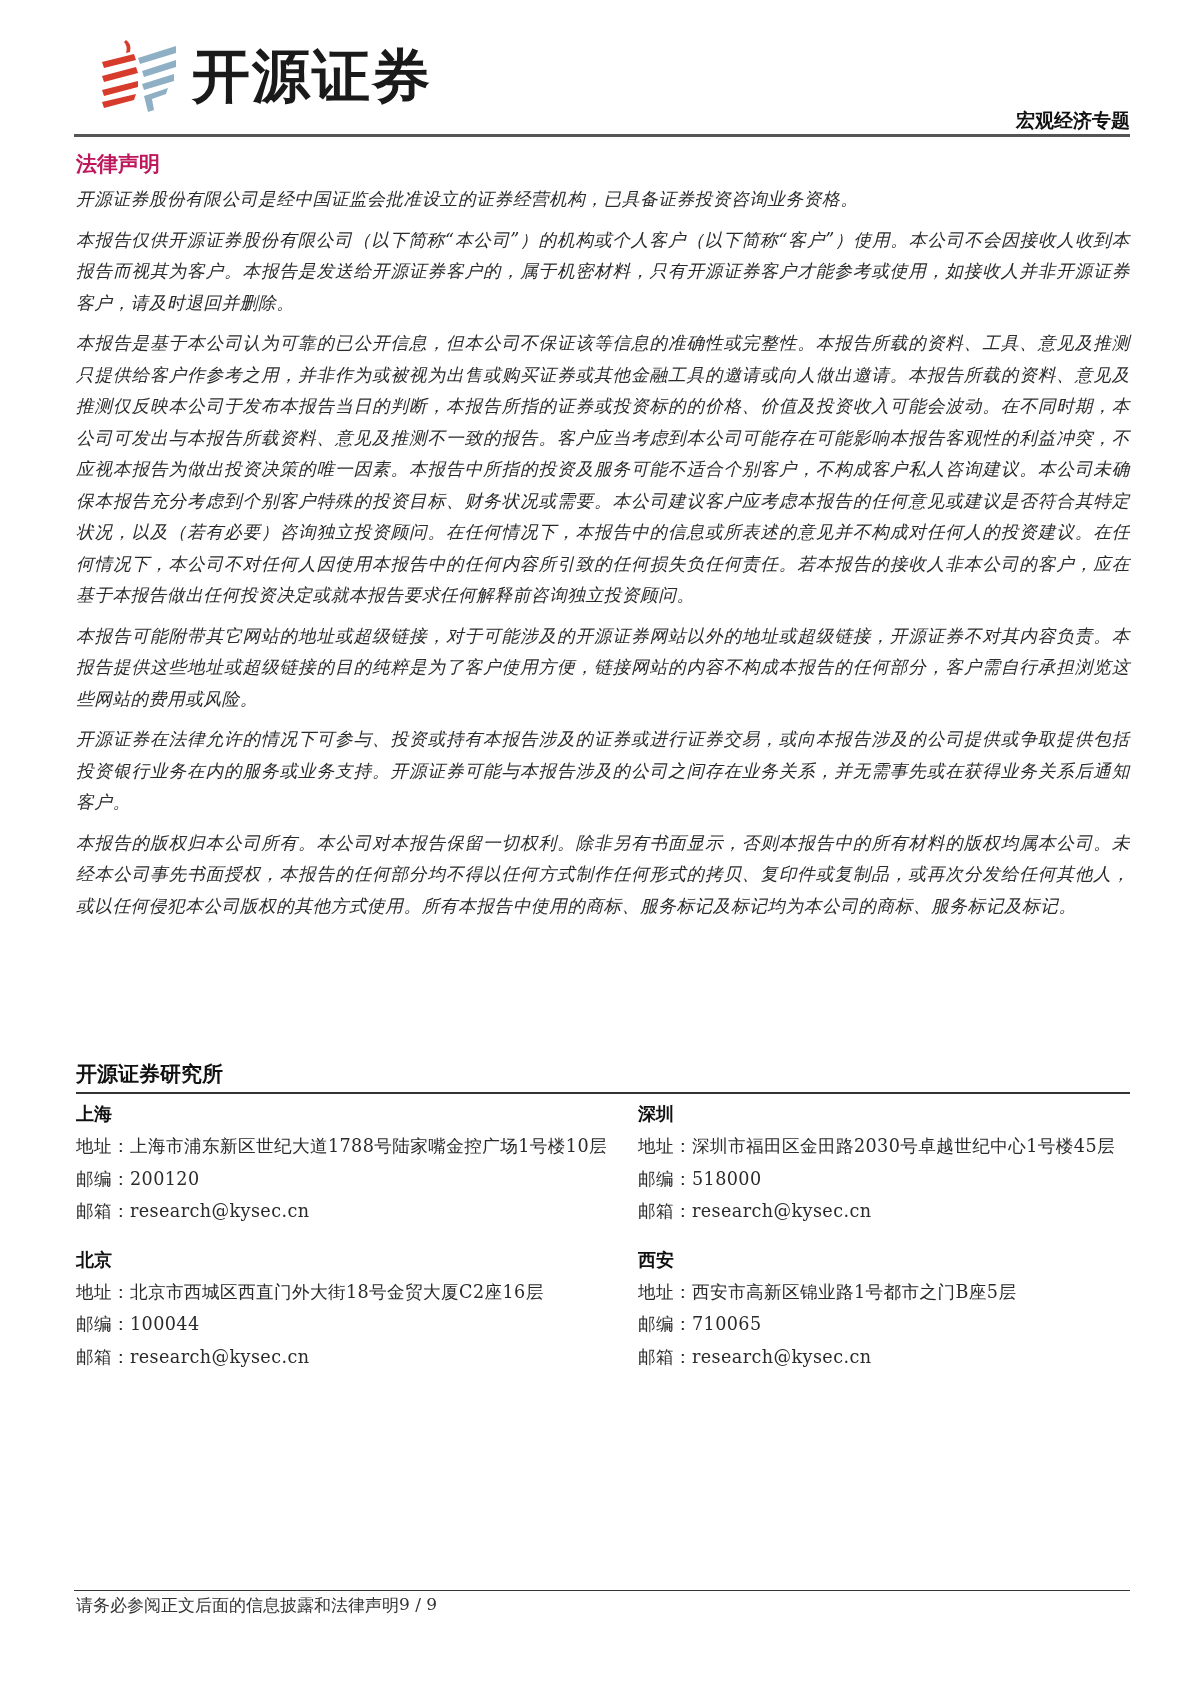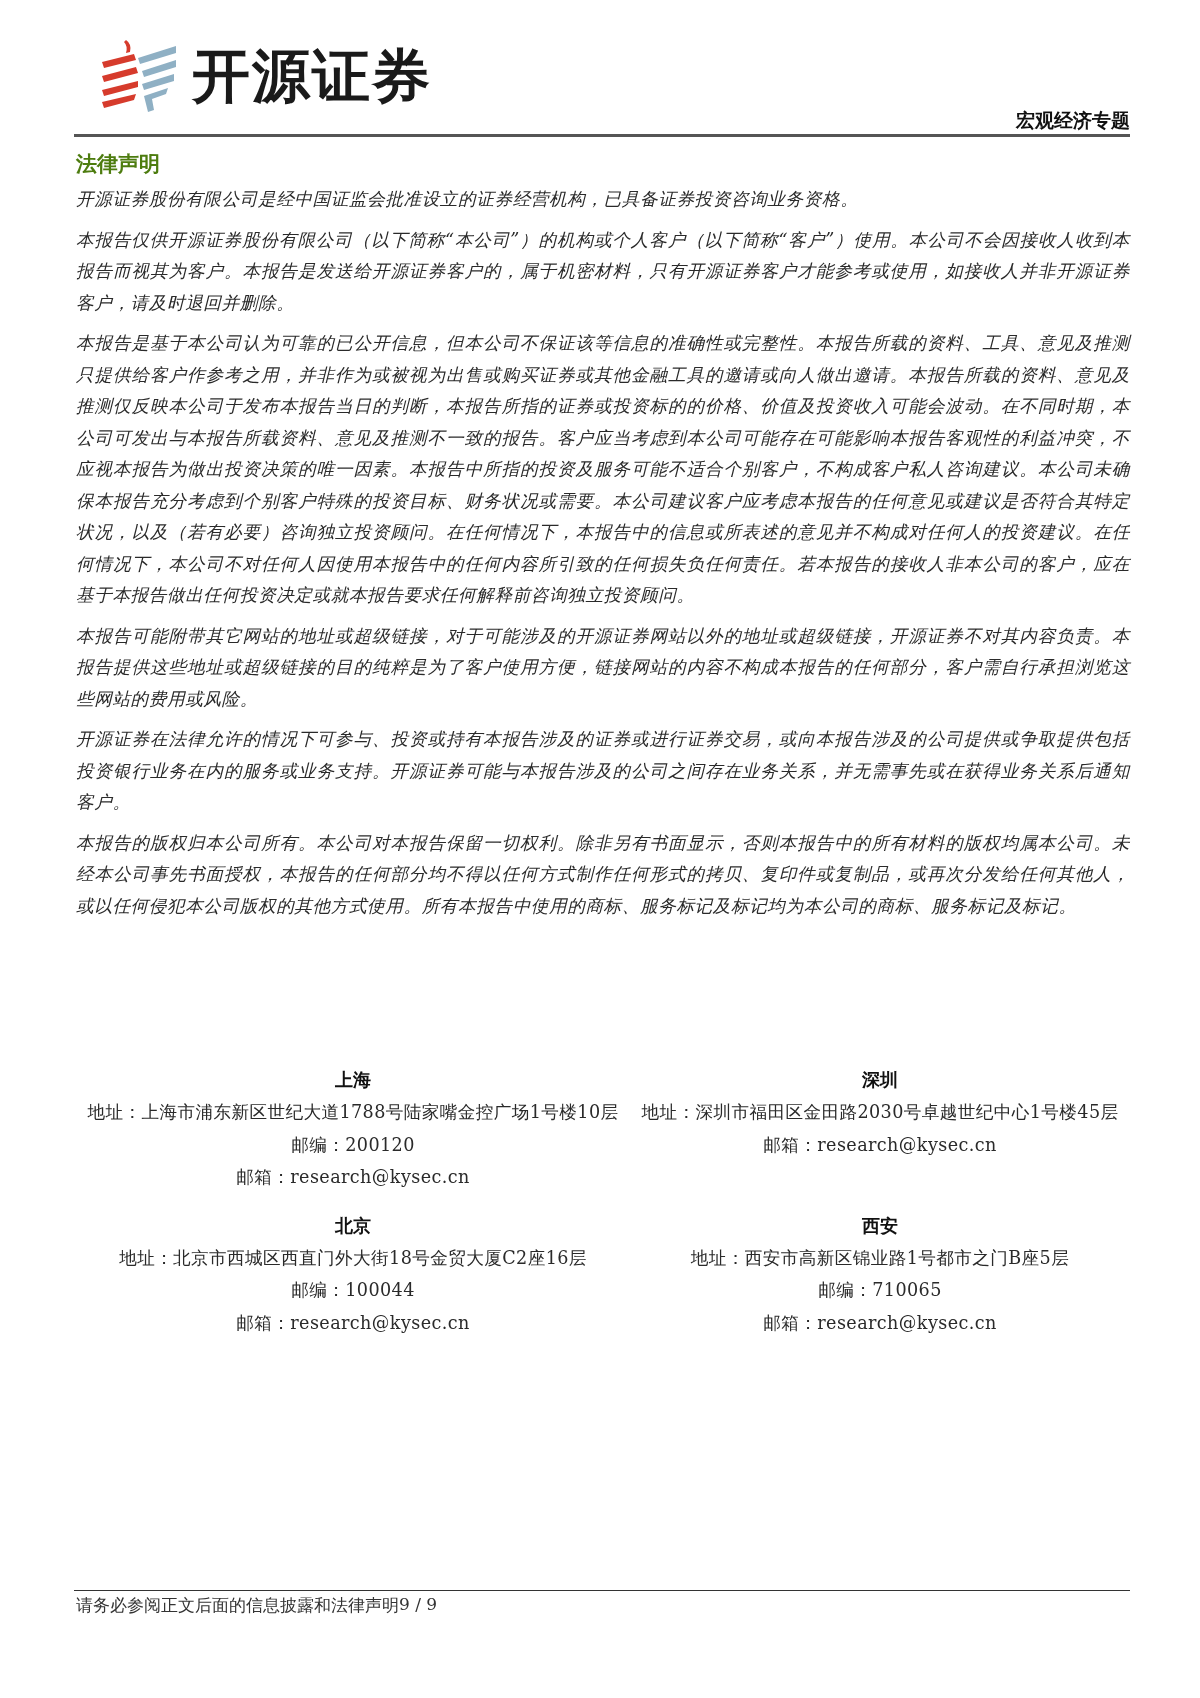--- a/index.html
+++ b/index.html
@@ -23,33 +23,33 @@
       font-family: "DejaVu Sans", sans-serif; font-weight: bold;
       font-size: 19px; color: #111;
     }
     .header-rule {
       position: absolute; left: 74px; right: 70px; top: 134px;
       height: 3px; background: #555;
     }
     .content { position: absolute; left: 76px; right: 70px; top: 150px; }
     .section-title {
       font-family: "DejaVu Sans", sans-serif; font-weight: bold;
-      font-size: 21px; color: #4d7c0f; margin: 0 0 6px 0;
+      font-size: 21px; color: #be185d; margin: 0 0 6px 0;
     }
     .para {
       font-size: 17.6px; line-height: 31.5px; color: #2a2a2a;
       margin: 0 0 9px 0; text-align: justify; letter-spacing: 0.6px; font-style: italic;
     }
     .office-section { position: absolute; left: 76px; right: 70px; top: 1060px; }
     .office-title {
       font-family: "DejaVu Sans", sans-serif; font-weight: bold;
       font-size: 21px; color: #111; padding-bottom: 4px;
       border-bottom: 2px solid #333;
     }
-    .office-grid { display: grid; grid-template-columns: 554px 1fr; column-gap: 0; text-align: center; }
+    .office-grid { display: grid; grid-template-columns: 554px 1fr; column-gap: 8px; }
     .office { margin-top: 4px; }
     .office + .office { }
     .city {
       font-family: "DejaVu Sans", sans-serif; font-weight: bold;
       font-size: 18px; color: #111; line-height: 32px;
     }
     .line { font-size: 17.6px; line-height: 32.5px; color: #2a2a2a; letter-spacing: 0.4px; }
     .row2 { margin-top: 16px; }
     .footer-rule {
       position: absolute; left: 74px; right: 70px; top: 1590px;
@@ -88,30 +88,32 @@
   <div class="section-title">法律声明</div>
   <p class="para">开源证券股份有限公司是经中国证监会批准设立的证券经营机构，已具备证券投资咨询业务资格。</p>
   <p class="para">本报告仅供开源证券股份有限公司（以下简称“本公司”）的机构或个人客户（以下简称“客户”）使用。本公司不会因接收人收到本报告而视其为客户。本报告是发送给开源证券客户的，属于机密材料，只有开源证券客户才能参考或使用，如接收人并非开源证券客户，请及时退回并删除。</p>
   <p class="para">本报告是基于本公司认为可靠的已公开信息，但本公司不保证该等信息的准确性或完整性。本报告所载的资料、工具、意见及推测只提供给客户作参考之用，并非作为或被视为出售或购买证券或其他金融工具的邀请或向人做出邀请。本报告所载的资料、意见及推测仅反映本公司于发布本报告当日的判断，本报告所指的证券或投资标的的价格、价值及投资收入可能会波动。在不同时期，本公司可发出与本报告所载资料、意见及推测不一致的报告。客户应当考虑到本公司可能存在可能影响本报告客观性的利益冲突，不应视本报告为做出投资决策的唯一因素。本报告中所指的投资及服务可能不适合个别客户，不构成客户私人咨询建议。本公司未确保本报告充分考虑到个别客户特殊的投资目标、财务状况或需要。本公司建议客户应考虑本报告的任何意见或建议是否符合其特定状况，以及（若有必要）咨询独立投资顾问。在任何情况下，本报告中的信息或所表述的意见并不构成对任何人的投资建议。在任何情况下，本公司不对任何人因使用本报告中的任何内容所引致的任何损失负任何责任。若本报告的接收人非本公司的客户，应在基于本报告做出任何投资决定或就本报告要求任何解释前咨询独立投资顾问。</p>
   <p class="para">本报告可能附带其它网站的地址或超级链接，对于可能涉及的开源证券网站以外的地址或超级链接，开源证券不对其内容负责。本报告提供这些地址或超级链接的目的纯粹是为了客户使用方便，链接网站的内容不构成本报告的任何部分，客户需自行承担浏览这些网站的费用或风险。</p>
   <p class="para">开源证券在法律允许的情况下可参与、投资或持有本报告涉及的证券或进行证券交易，或向本报告涉及的公司提供或争取提供包括投资银行业务在内的服务或业务支持。开源证券可能与本报告涉及的公司之间存在业务关系，并无需事先或在获得业务关系后通知客户。</p>
   <p class="para">本报告的版权归本公司所有。本公司对本报告保留一切权利。除非另有书面显示，否则本报告中的所有材料的版权均属本公司。未经本公司事先书面授权，本报告的任何部分均不得以任何方式制作任何形式的拷贝、复印件或复制品，或再次分发给任何其他人，或以任何侵犯本公司版权的其他方式使用。所有本报告中使用的商标、服务标记及标记均为本公司的商标、服务标记及标记。</p>
 </div>
 
 <div class="office-section">
+  <div class="office-title">开源证券研究所</div>
   <div class="office-grid">
     <div class="office">
       <div class="city">上海</div>
       <div class="line">地址：上海市浦东新区世纪大道1788号陆家嘴金控广场1号楼10层</div>
       <div class="line">邮编：200120</div>
       <div class="line">邮箱：research@kysec.cn</div>
     </div>
     <div class="office">
       <div class="city">深圳</div>
       <div class="line">地址：深圳市福田区金田路2030号卓越世纪中心1号楼45层</div>
+      <div class="line">邮编：518000</div>
       <div class="line">邮箱：research@kysec.cn</div>
     </div>
     <div class="office row2">
       <div class="city">北京</div>
       <div class="line">地址：北京市西城区西直门外大街18号金贸大厦C2座16层</div>
       <div class="line">邮编：100044</div>
       <div class="line">邮箱：research@kysec.cn</div>
     </div>
     <div class="office row2">
       <div class="city">西安</div>

